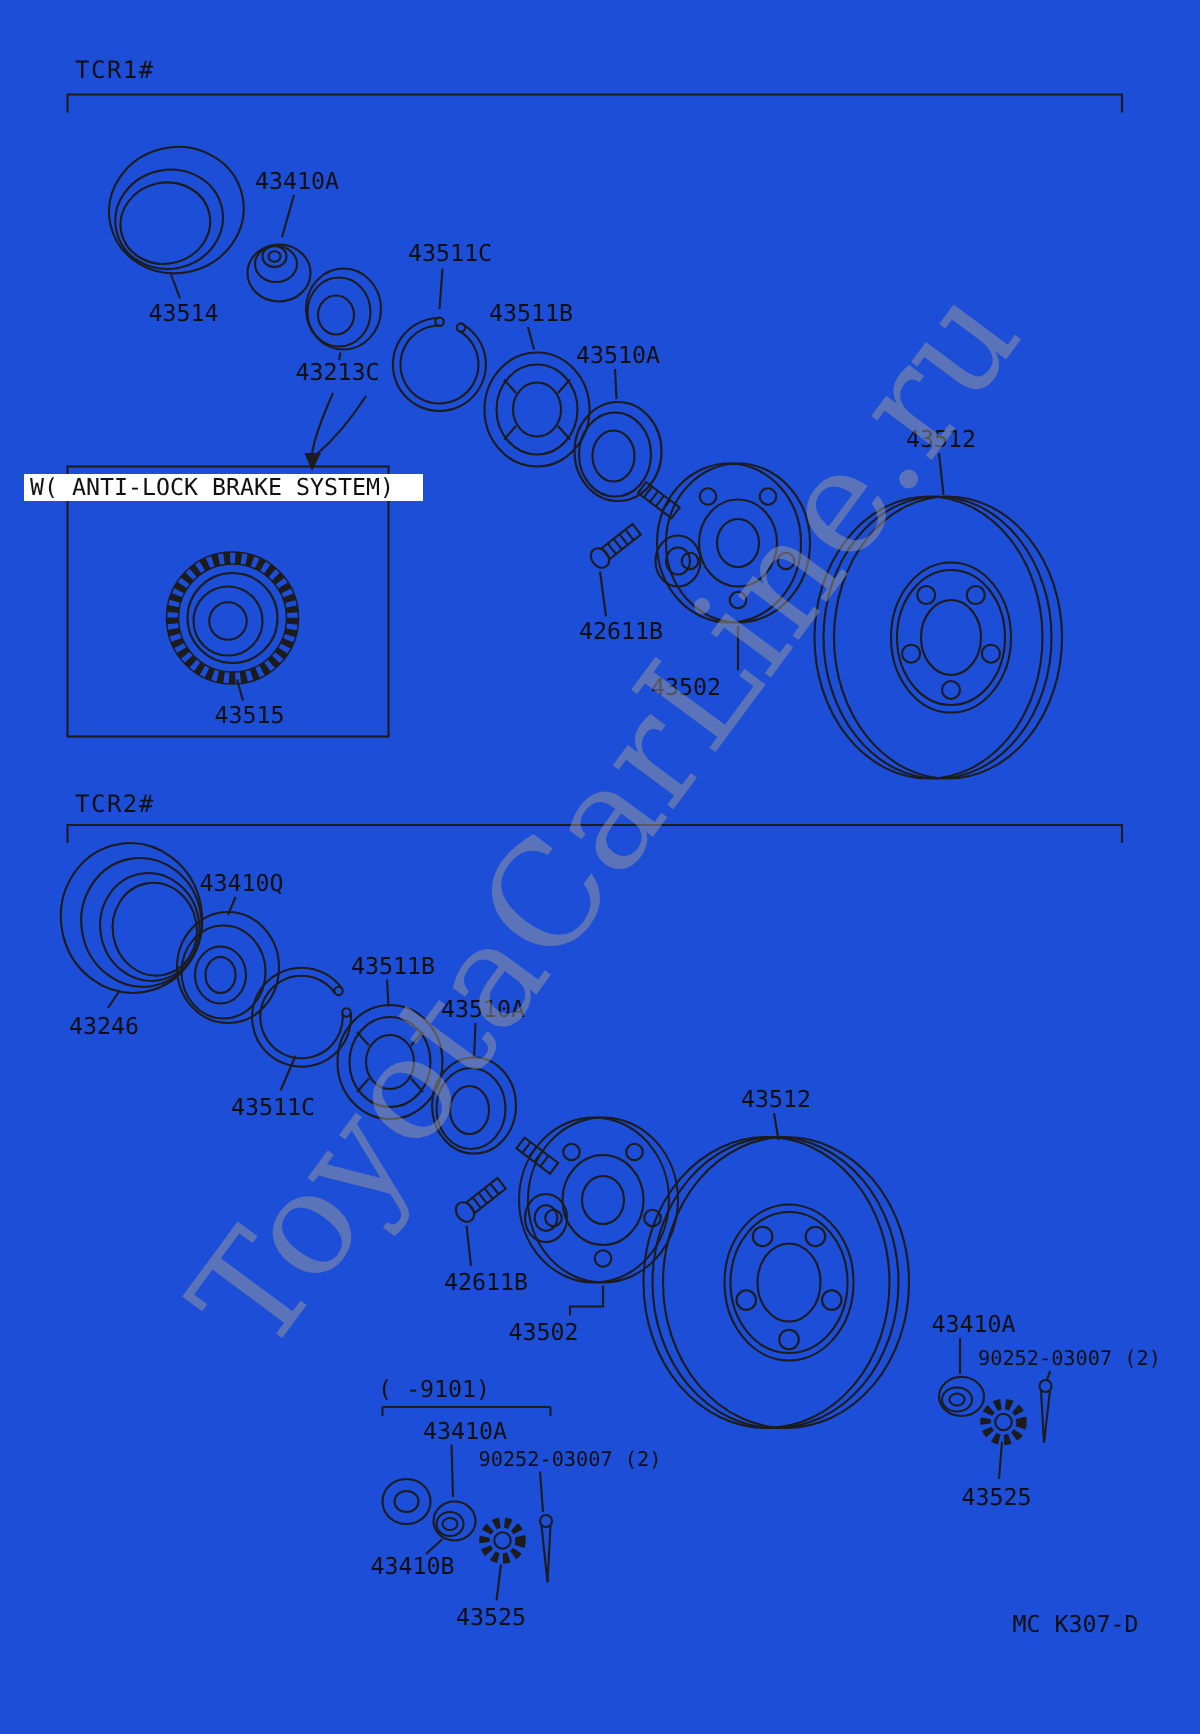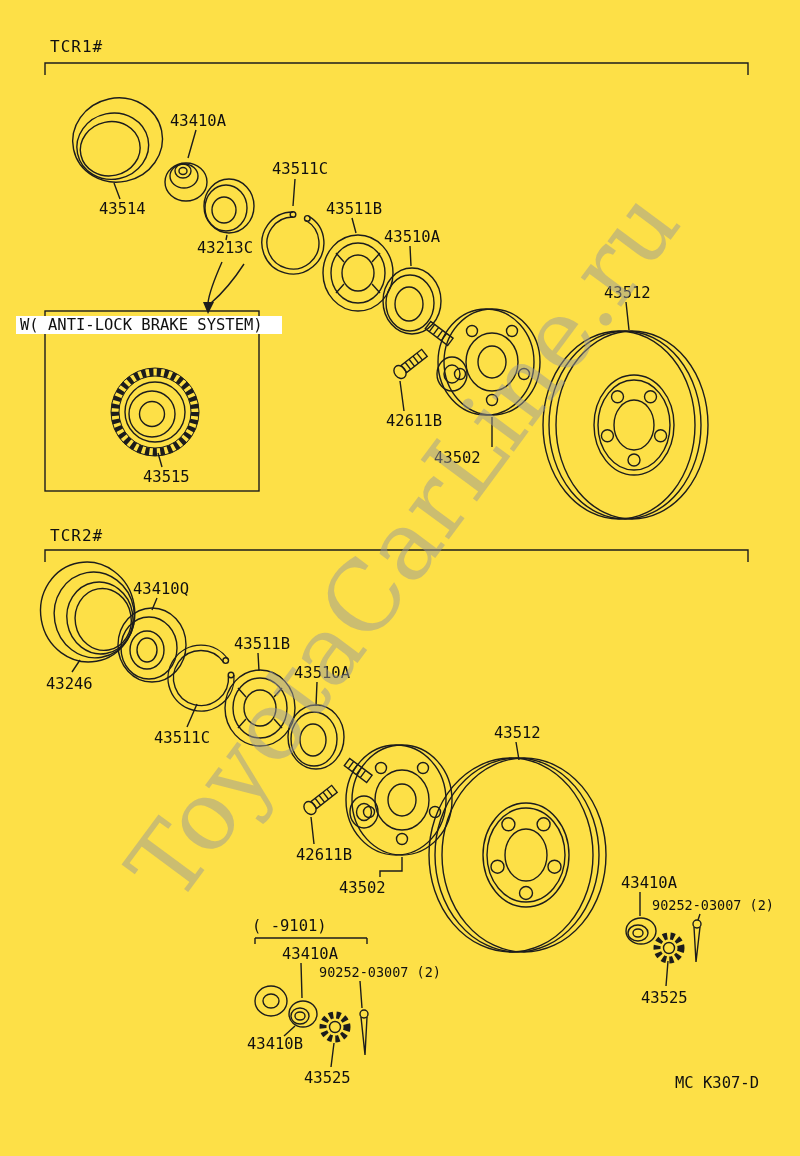--- a/index.html
+++ b/index.html
@@ -1,16 +1,16 @@
 <!DOCTYPE html>
 <html><head>
 <meta charset="utf-8">
 <style>
   html,body{margin:0;padding:0;background:#ffffff;}
-  .page{width:800px;height:1156px;position:relative;background:#fde047;overflow:hidden;
+  .page{width:800px;height:1156px;position:relative;background:#1d4ed8;overflow:hidden;
         font-family:"DejaVu Sans Mono",monospace;}
   svg{display:block;}
   .ln{stroke:#1c1c1c;stroke-width:1.4;fill:none;}
   .thin{stroke:#1c1c1c;stroke-width:1;fill:none;}
   .lbl{font-family:"DejaVu Sans Mono",monospace;font-size:15.5px;fill:#101010;}
   .title{font-size:16px;letter-spacing:1px;}
   .small{font-size:13.5px;}
   .wm{font-family:"DejaVu Serif",serif;font-size:96px;fill-opacity:0.5;}
 </style>
 </head>

